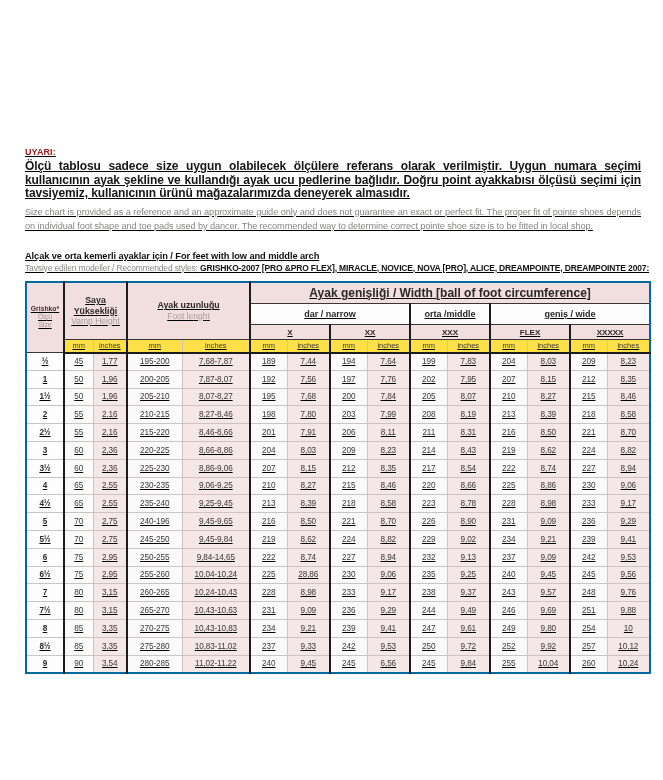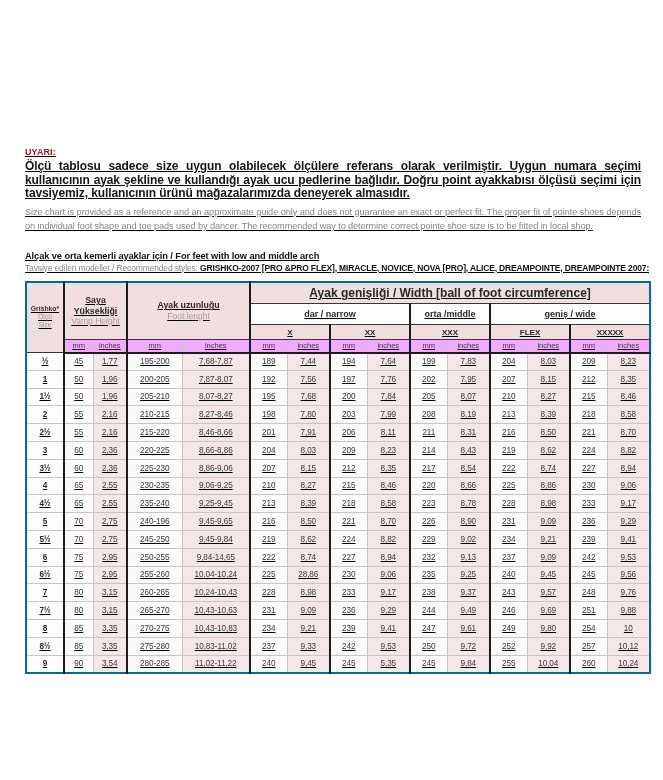--- a/index.html
+++ b/index.html
@@ -39,21 +39,21 @@
   th,td{
     padding:0;margin:0;text-align:center;vertical-align:middle;overflow:hidden;
     border:1px solid #cfc2c2;
   }
   thead th{border-bottom:1px solid #3a3434;}
   tr.units-row th{border-bottom:2px solid #1c1c1c;}
   .gs{border-left:2px solid #1c1c1c !important;}
 
   .bg-pink{background:#f1dede;}
   .bg-white{background:#fdfdfd;}
-  .bg-units{background:#f0abfc;}
+  .bg-units{background:#fde047;}
   td.c-mm{background:#fbfafa;}
   td.c-in{background:#f5e7e7;}
   td.c-size{background:#fdfdfd;font-weight:bold;color:#2e2a2a;}
 
   .grishko-brand{font-size:6.8px;font-weight:bold;color:#463030;line-height:8px;}
   .grishko-sub{font-size:6.8px;font-weight:normal;color:#9d9393;line-height:8px;}
   .h-main{font-size:8.8px;font-weight:bold;color:#2c2828;line-height:10.5px;}
   .h-sub{font-size:8.5px;font-weight:normal;color:#a59c9c;line-height:10.5px;}
   .h-group{font-size:12px;font-weight:bold;color:#2c2828;}
   .h-cat{font-size:9px;font-weight:bold;color:#2c2828;}
@@ -436,21 +436,21 @@
         </tr>
         <tr>
           <td class="c-size">9</td>
           <td class="c-mm gs">90</td>
           <td class="c-in">3,54</td>
           <td class="c-mm gs">280-285</td>
           <td class="c-in">11,02-11,22</td>
           <td class="c-mm gs">240</td>
           <td class="c-in">9,45</td>
           <td class="c-mm gs">245</td>
-          <td class="c-in">5,35</td>
+          <td class="c-in">6,56</td>
           <td class="c-mm gs">245</td>
           <td class="c-in">9,84</td>
           <td class="c-mm gs">255</td>
           <td class="c-in">10,04</td>
           <td class="c-mm gs">260</td>
           <td class="c-in">10,24</td>
         </tr>
       </tbody>
   </table>
 

